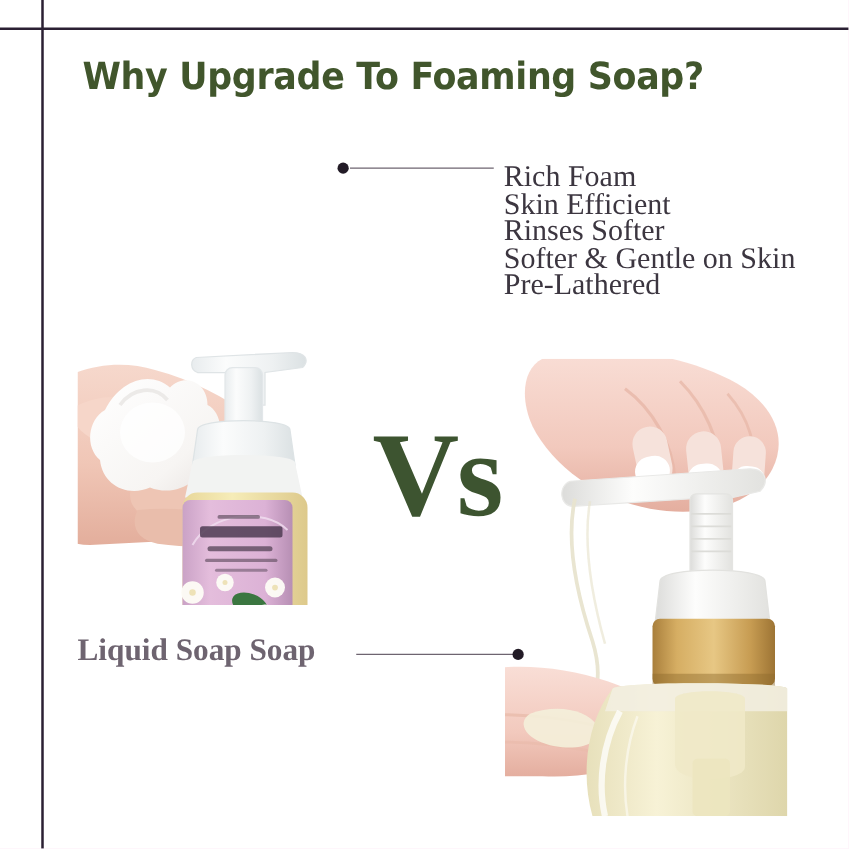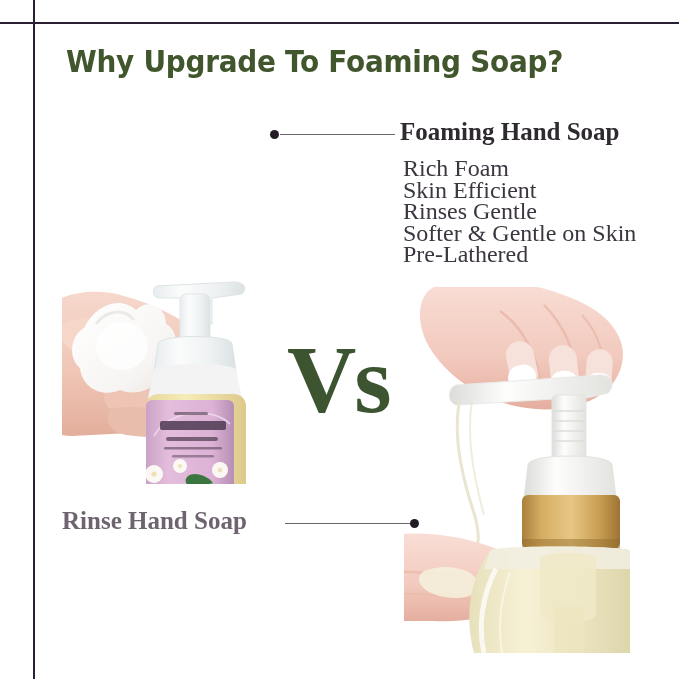--- a/index.html
+++ b/index.html
@@ -114,21 +114,21 @@
     font-size: 24px;
     line-height: 21.5px;
   }
   #list-foaming { margin-top: 13px; color: #3c3640; }
   #list-liquid  { margin-top: 14px; color: #8d8090; }
   .block-list li { white-space: nowrap; }
 
   
   .vs {
     position: absolute;
-    left: 287px;
+    left: 298px;
     top: 332px;
     font-family: "Liberation Serif", serif;
     font-weight: bold;
     font-size: 96px;
     line-height: 1;
     color: #3d5430;
     letter-spacing: -2px;
   }
 </style>
 </head>
@@ -357,29 +357,28 @@
       </g>
     </svg>
   </div>
 
   <div class="conn-line" id="conn-top-line"></div>
   <div class="conn-dot" id="conn-top-dot"></div>
   <div class="conn-line" id="conn-bot-line"></div>
   <div class="conn-dot" id="conn-bot-dot"></div>
 
   <div class="block" id="block-foaming">
-    <div class="block-heading" id="heading-foaming">Foaming Hand Soap</div>
     <ul class="block-list" id="list-foaming">
       <li>Rich Foam</li>
       <li>Skin Efficient</li>
-      <li>Rinses Gentle</li>
+      <li>Rinses Softer</li>
       <li>Softer &amp; Gentle on Skin</li>
       <li>Pre-Lathered</li>
     </ul>
   </div>
 
   <div class="block" id="block-liquid">
-    <div class="block-heading" id="heading-liquid">Rinse Hand Soap</div>
+    <div class="block-heading" id="heading-liquid">Liquid Soap Soap</div>
   </div>
 
   <div class="vs">Vs</div>
 
 </div>
 
 </body></html>

